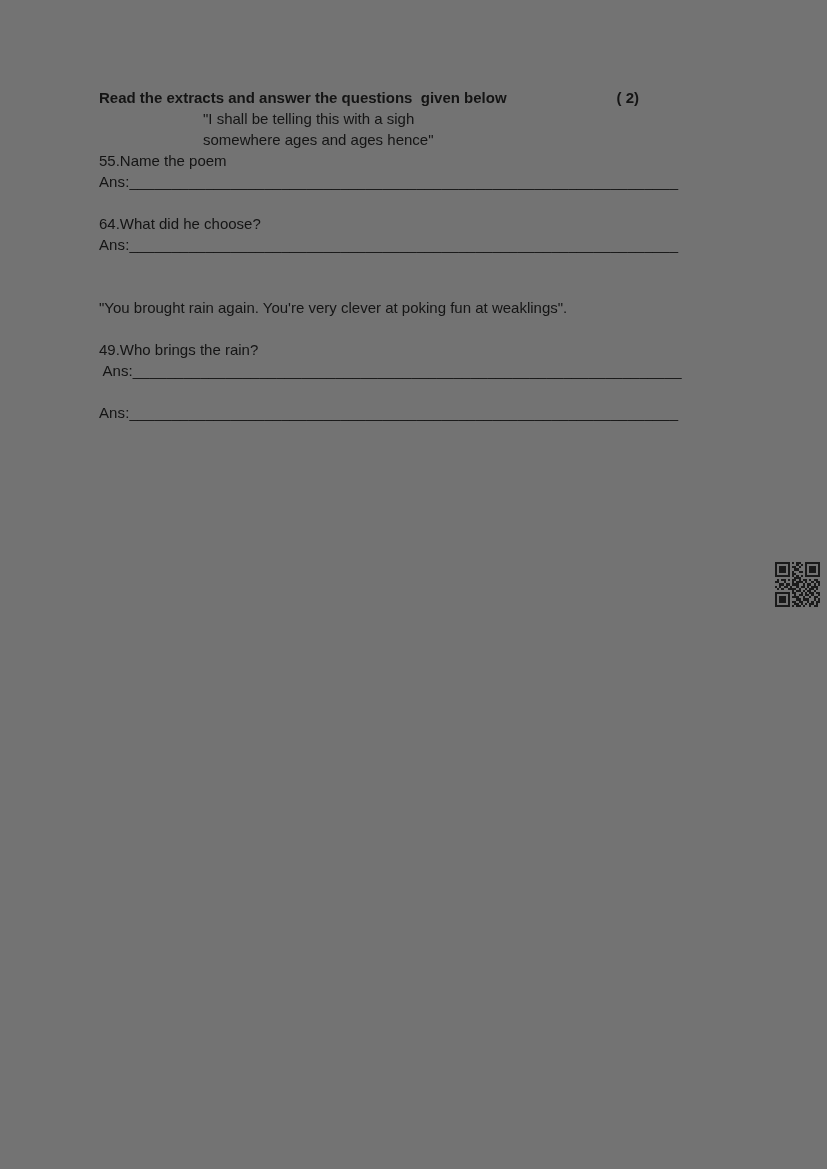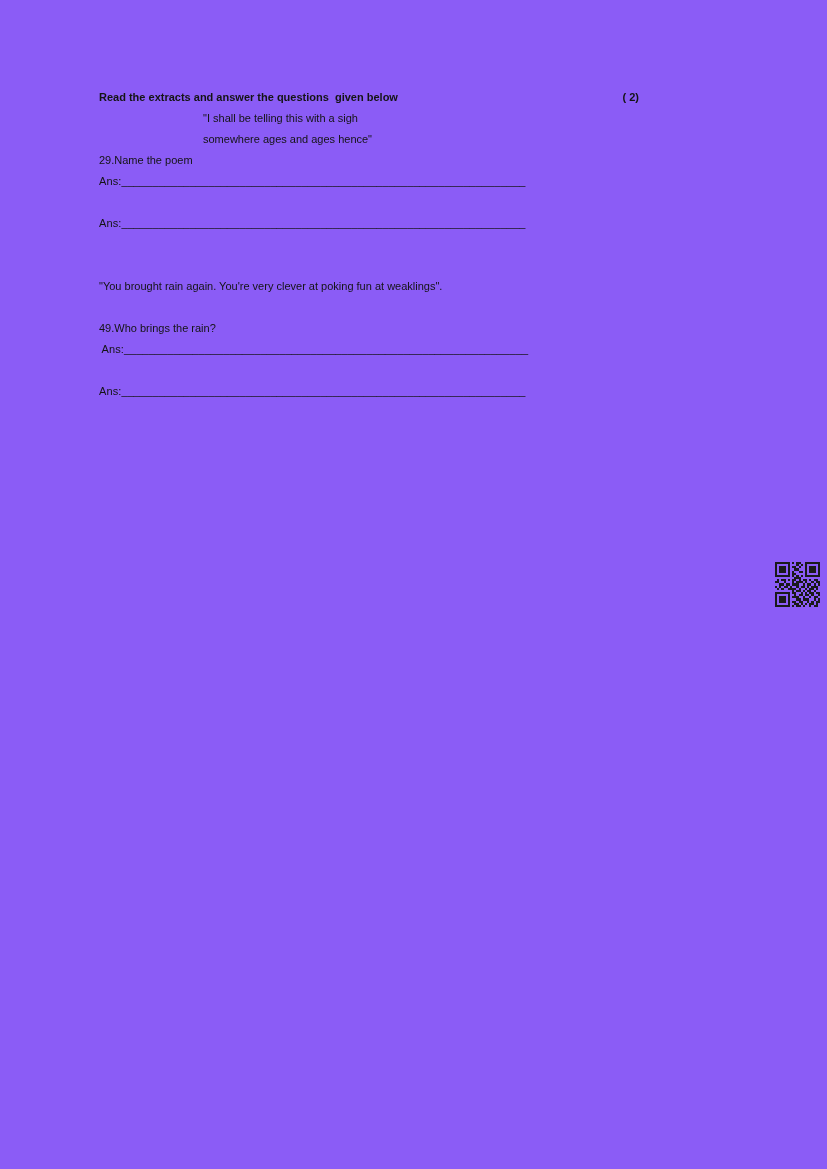--- a/index.html
+++ b/index.html
@@ -1,23 +1,23 @@
 <!DOCTYPE html>
 <html><head>
 <meta charset="utf-8">
 <style>
   * { margin: 0; padding: 0; box-sizing: border-box; }
   html, body { background: #ffffff; }
   .page {
     position: relative;
     width: 827px;
     height: 1169px;
-    background: #8b5cf6;
+    background: #737373;
     font-family: "Liberation Sans", sans-serif;
-    font-size: 11px;
+    font-size: 15px;
     line-height: 21px;
     color: #141414;
     overflow: hidden;
   }
   .content {
     position: absolute;
     left: 99px;
     top: 87px;
     width: 590px;
   }
@@ -46,25 +46,26 @@
   <div class="content">
 
     <div class="row header-row">
       <span>Read the extracts and answer the questions  given below</span>
       <span>( 2)</span>
     </div>
 
     <div class="row quote-indent">"I shall be telling this with a sigh</div>
     <div class="row quote-indent">somewhere ages and ages hence"</div>
 
-    <div class="row">29.Name the poem</div>
+    <div class="row">55.Name the poem</div>
     <div class="row ans-row"><span>Ans:</span><span>_________________________________________________________________</span></div>
 
     <div class="row"></div>
 
+    <div class="row">64.What did he choose?</div>
     <div class="row ans-row"><span>Ans:</span><span>_________________________________________________________________</span></div>
 
     <div class="row"></div>
     <div class="row"></div>
 
     <div class="row">"You brought rain again. You're very clever at poking fun at weaklings".</div>
 
     <div class="row"></div>
 
     <div class="row">49.Who brings the rain?</div>

